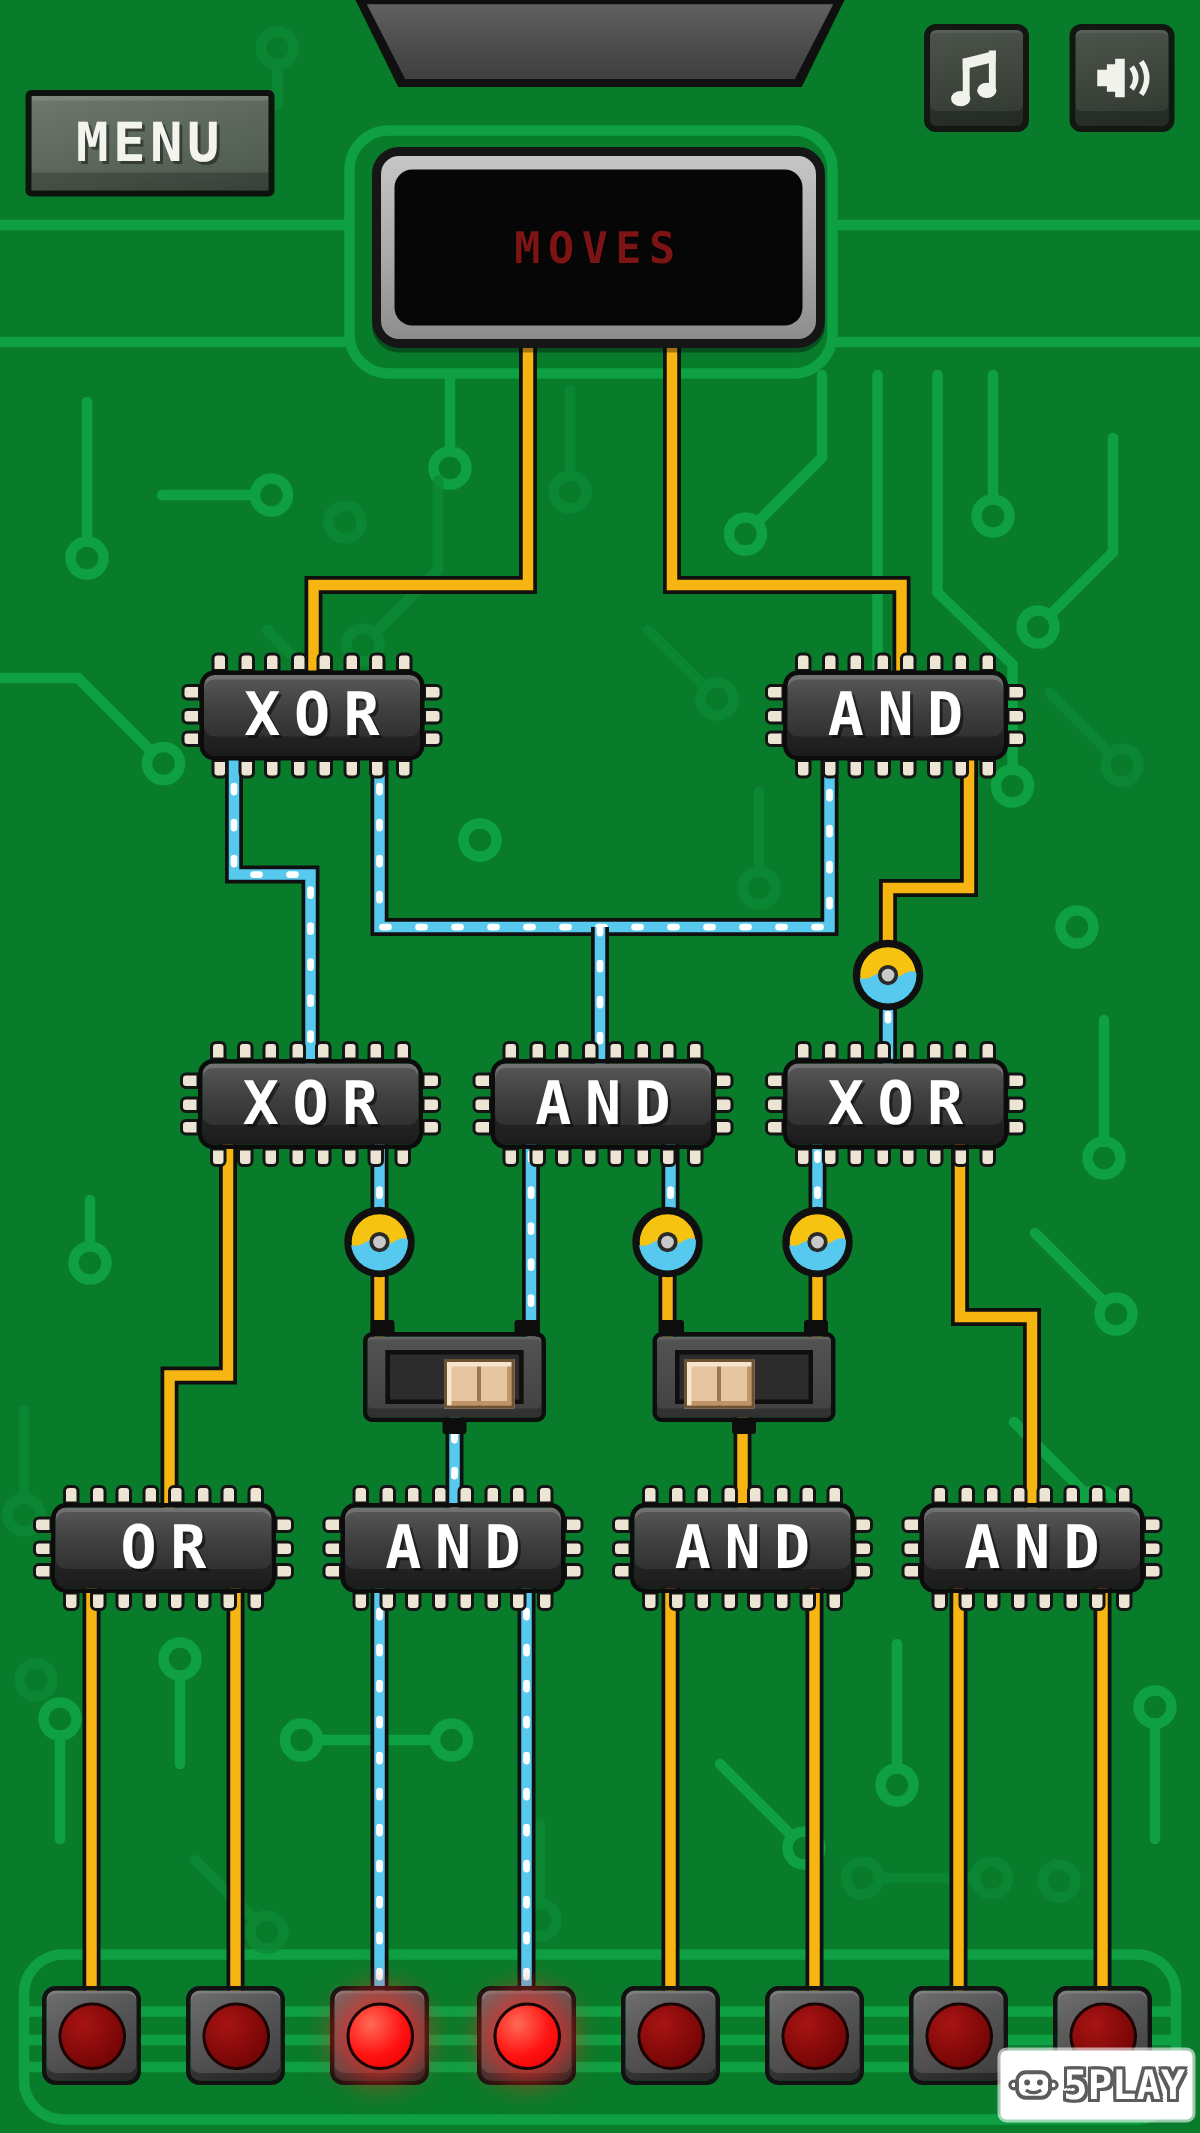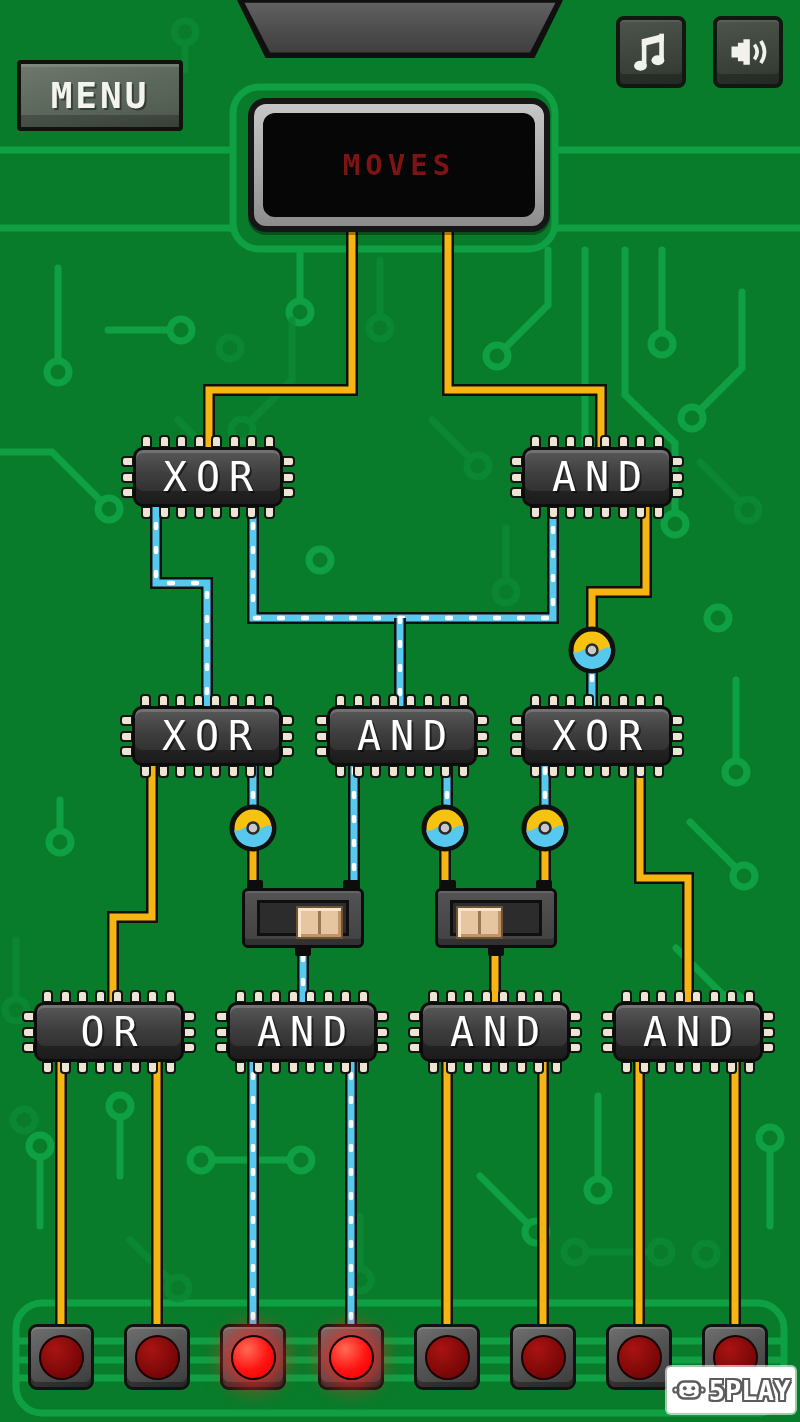--- a/index.html
+++ b/index.html
@@ -40,21 +40,21 @@
   .screen-inner div{font-weight:bold;font-size:29px;letter-spacing:5px;line-height:1;
     text-shadow:1px 1px 0 rgba(0,0,0,.8);}
 
   
   .chip{position:absolute;width:150px;height:60px;}
   .chip .body{position:absolute;left:0;top:0;right:0;bottom:0;box-sizing:border-box;
     border:3px solid #0c0c0c;border-radius:10px;
     background:linear-gradient(#585858 0%,#3e3e3e 45%,#282828 100%);
     box-shadow:inset 0 3px 0 rgba(255,255,255,.16), inset 0 -13px 0 rgba(0,0,0,.30);
     display:flex;align-items:center;justify-content:center;z-index:2;}
-  .chip .label{color:#ffffff;font-weight:normal;font-size:40px;letter-spacing:9px;margin-right:-9px;
+  .chip .label{color:#ffffff;font-weight:bold;font-size:40px;letter-spacing:9px;margin-right:-9px;
     text-shadow:2px 2px 0 rgba(0,0,0,.5);}
   .pins-h{position:absolute;left:8px;right:8px;height:13px;display:flex;justify-content:space-between;z-index:1;}
   .pins-h.top{top:-12px;} .pins-h.bottom{bottom:-12px;}
   .pins-v{position:absolute;top:9px;bottom:9px;width:13px;display:flex;flex-direction:column;justify-content:space-between;z-index:1;}
   .pins-v.left{left:-12px;} .pins-v.right{right:-12px;}
   .pin{box-sizing:border-box;background:#ece5d3;border:2px solid #141414;}
   .pins-h .pin{width:11px;height:13px;}
   .pins-h.top .pin{border-radius:4px 4px 0 0;}
   .pins-h.bottom .pin{border-radius:0 0 4px 4px;}
   .pins-v .pin{width:13px;height:11px;}

